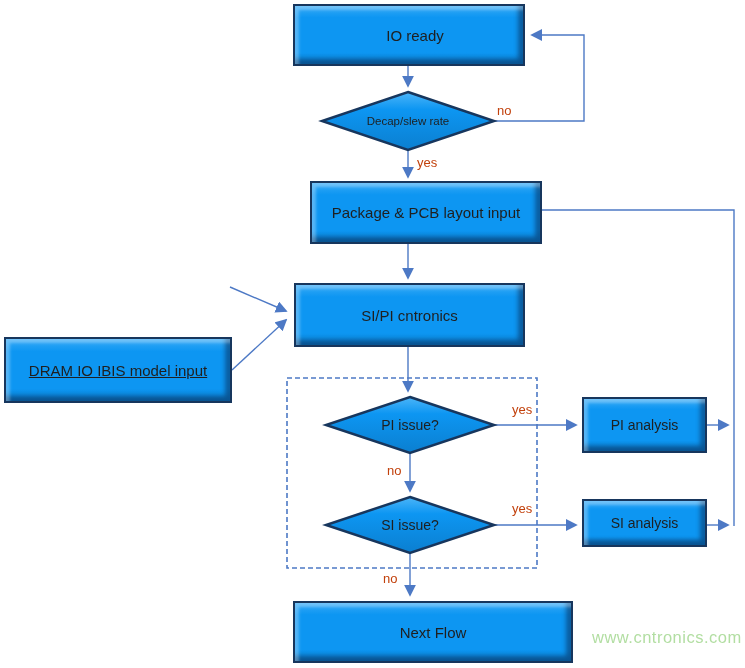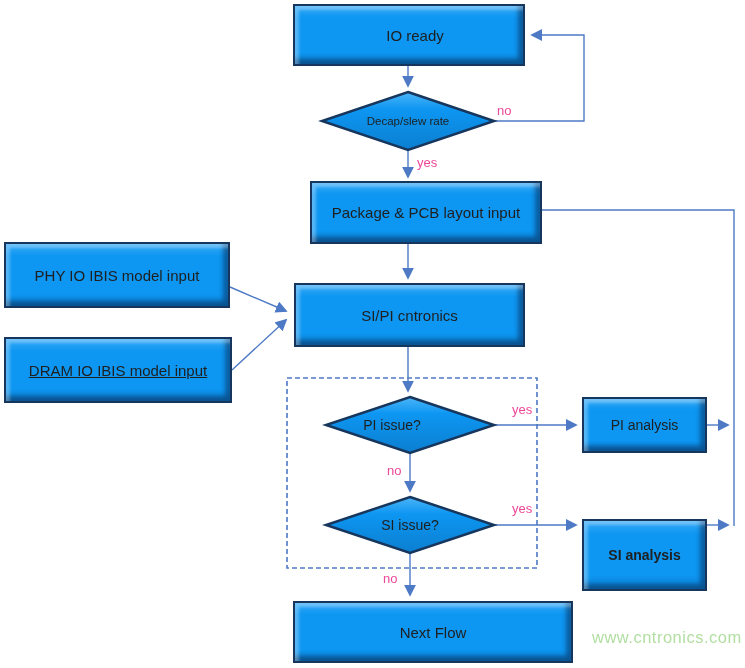--- a/index.html
+++ b/index.html
@@ -52,21 +52,21 @@
     position: absolute;
     display: flex;
     align-items: center;
     justify-content: center;
     text-align: center;
     color: var(--node-text, #1f1f1f);
     pointer-events: none;
   }
   .edge-label {
     position: absolute;
-    color: #ec4899;
+    color: #c2410c;
     font-size: 13px;
     line-height: 1;
   }
   .watermark {
     position: absolute;
     left: 592px;
     top: 628px;
     font-size: 16.5px;
     letter-spacing: 0.5px;
     color: var(--watermark, #b2dea2);
@@ -116,42 +116,39 @@
   </div>
 
   <div class="node" style="left:310px; top:181px; width:232px; height:63px;">
     <span>Package &amp; PCB layout input</span>
   </div>
 
   <div class="node" style="left:294px; top:283px; width:231px; height:64px;">
     <span>SI/PI cntronics</span>
   </div>
 
-  <div class="node" style="left:4px; top:242px; width:226px; height:66px;">
-    <span>PHY IO IBIS model input</span>
-  </div>
 
   <div class="node" style="left:4px; top:337px; width:228px; height:66px;text-decoration:underline;">
     <span>DRAM IO IBIS model input</span>
   </div>
 
   <div class="node small" style="left:582px; top:397px; width:125px; height:56px;">
     <span>PI analysis</span>
   </div>
 
-  <div class="node small" style="left:582px; top:519px; width:125px; height:72px;font-weight:bold;">
+  <div class="node small" style="left:582px; top:499px; width:125px; height:48px;">
     <span>SI analysis</span>
   </div>
 
   <div class="node" style="left:293px; top:601px; width:280px; height:62px;">
     <span>Next Flow</span>
   </div>
 
   <div class="diamond-label" style="left:322px; top:92px; width:172px; height:58px; font-size:11.5px;">Decap/slew rate</div>
-  <div class="diamond-label" style="left:308px; top:397px; width:168px; height:56px; font-size:14px;">PI issue?</div>
+  <div class="diamond-label" style="left:326px; top:397px; width:168px; height:56px; font-size:14px;">PI issue?</div>
   <div class="diamond-label" style="left:326px; top:497px; width:168px; height:56px; font-size:14px;text-align:right;">SI issue?</div>
 
   <div class="edge-label" style="left:497px; top:104px;">no</div>
   <div class="edge-label" style="left:417px; top:156px;">yes</div>
   <div class="edge-label" style="left:512px; top:403px;">yes</div>
   <div class="edge-label" style="left:387px; top:464px;">no</div>
   <div class="edge-label" style="left:512px; top:502px;">yes</div>
   <div class="edge-label" style="left:383px; top:572px;">no</div>
 
   <div class="watermark">www.cntronics.com</div>

